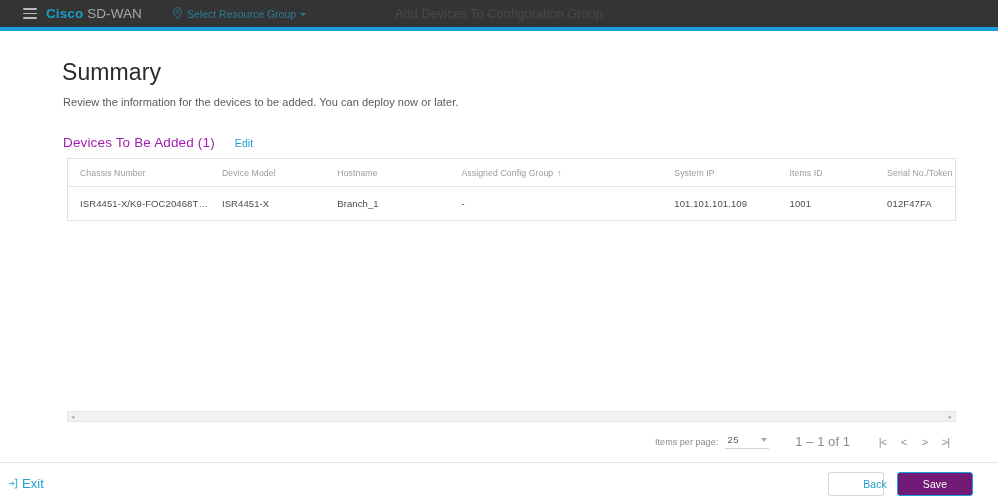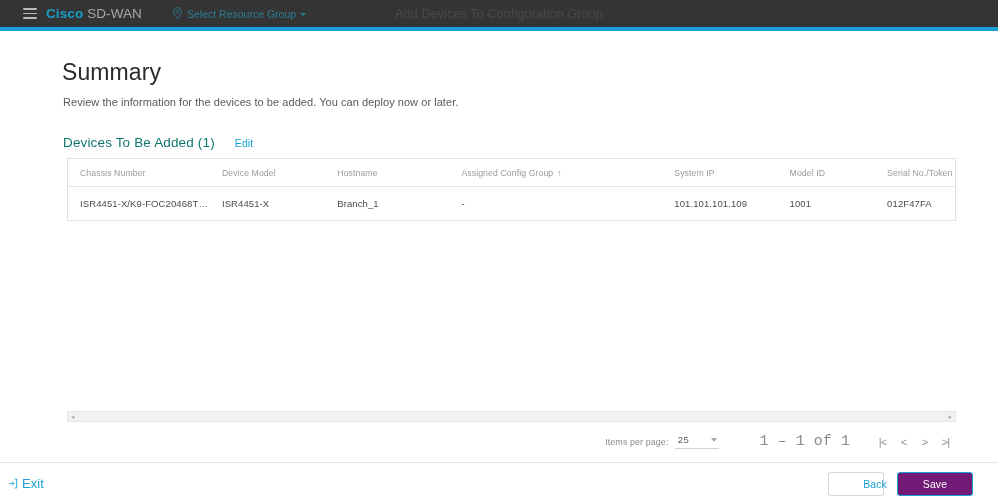--- a/index.html
+++ b/index.html
@@ -90,21 +90,21 @@
     color: #58595b;
     letter-spacing: .05px;
   }
 
   .section-head {
     margin: 27px 0 0 63px;
     display: flex; align-items: baseline; gap: 20px;
   }
   .section-title {
     font-size: 13.5px;
-    color: #0f766e;
+    color: #a21caf;
     letter-spacing: .15px;
   }
   .edit-link {
     font-size: 10.5px;
     color: #1ba0d7;
     cursor: pointer;
     letter-spacing: .1px;
   }
 
   
@@ -188,25 +188,24 @@
     font-family: Liberation Mono, monospace;
   }
   .ipp-value { color: #5b5b5b; font-size: 9.5px; }
   .ipp-caret {
     width: 0; height: 0;
     border-left: 3.5px solid transparent;
     border-right: 3.5px solid transparent;
     border-top: 4px solid #a8a8a8;
   }
   .range-label {
-    margin-left: 40px;
+    margin-left: 26px;
     color: #8b8b8b;
-    font-size: 15px;
+    font-size: 13px;
     letter-spacing: .05px;
-    font-family: Liberation Mono, monospace;
   }
   .pg-btns {
     display: flex; align-items: center;
     margin-left: 22px; gap: 0;
   }
   .pg-btn {
     width: 21px; height: 21px;
     display: flex; align-items: center; justify-content: center;
     color: #8e8e8e;
     font-size: 11px;
@@ -305,21 +304,21 @@
             <col class="c-site">
             <col class="c-serial">
         </colgroup>
         <thead>
           <tr>
             <th><span>Chassis Number</span></th>
             <th><span>Device Model</span></th>
             <th><span>Hostname</span></th>
             <th><span>Assigned Config Group</span><span class="sort-arrow">↑</span></th>
             <th><span>System IP</span></th>
-            <th><span>Model ID</span></th>
+            <th><span>Items ID</span></th>
             <th><span>Serial No./Token</span></th>
           </tr>
         </thead>
         <tbody>
           <tr>
             <td>ISR4451-X/K9-FOC20468TWU</td>
             <td>ISR4451-X</td>
             <td>Branch_1</td>
             <td>-</td>
             <td>101.101.101.109</td>

